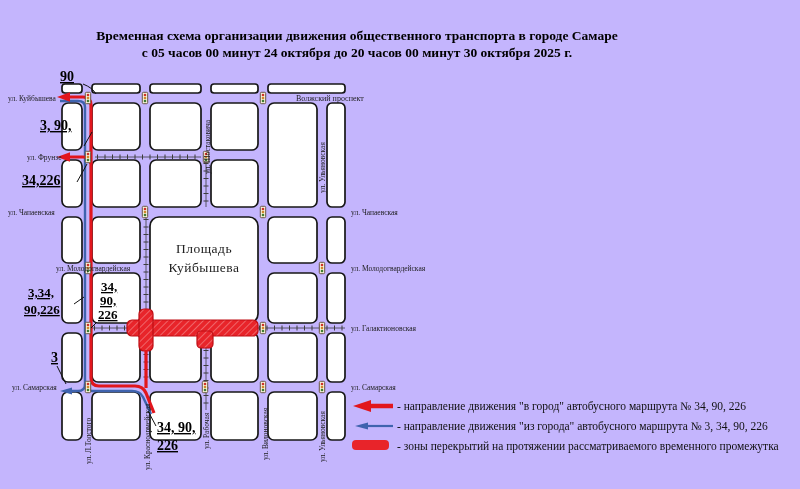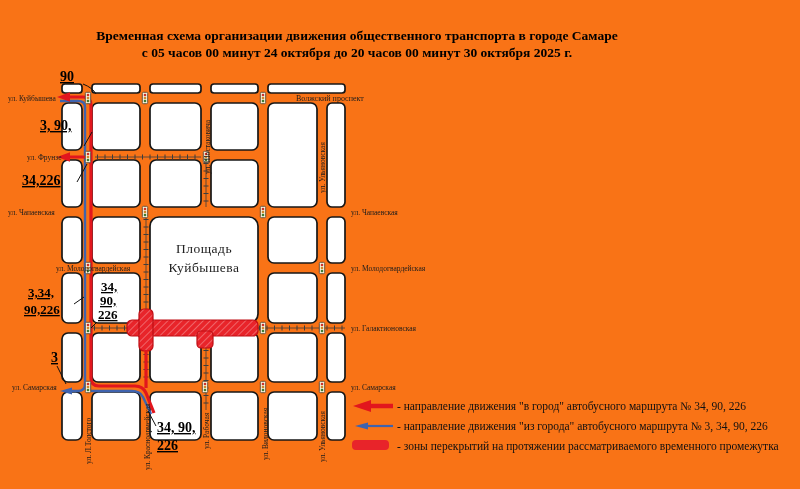--- a/index.html
+++ b/index.html
@@ -1,16 +1,16 @@
 <!DOCTYPE html>
 <html><head>
 <meta charset="utf-8">
 <style>
   html,body{margin:0;padding:0;background:#fff;}
-  .screen{position:relative;width:800px;height:489px;background:#f97316;overflow:hidden;
+  .screen{position:relative;width:800px;height:489px;background:#c4b5fd;overflow:hidden;
           font-family:"Liberation Serif","DejaVu Serif",serif;}
   svg{display:block;}
   .title{font:bold 13.5px "Liberation Serif","DejaVu Serif",serif;fill:#000;text-anchor:middle;}
   .block{fill:#ffffff;stroke:#171717;stroke-width:1.7;}
   .tram{stroke:#3d3d3d;stroke-width:.8;fill:none;}
   .tram-t{stroke:#3d3d3d;stroke-width:5;fill:none;stroke-dasharray:1 6.5;}
   .st-label{font:7.5px "Liberation Serif","DejaVu Serif",serif;fill:#1c1c1c;}
   .st-label-m{font:8px "Liberation Serif","DejaVu Serif",serif;fill:#1c1c1c;}
   .sq-label{font:13.5px "Liberation Serif","DejaVu Serif",serif;fill:#222;text-anchor:middle;letter-spacing:.5px;}
   .rt-label{font:bold 13px "Liberation Serif","DejaVu Serif",serif;fill:#000;text-decoration:underline;}

